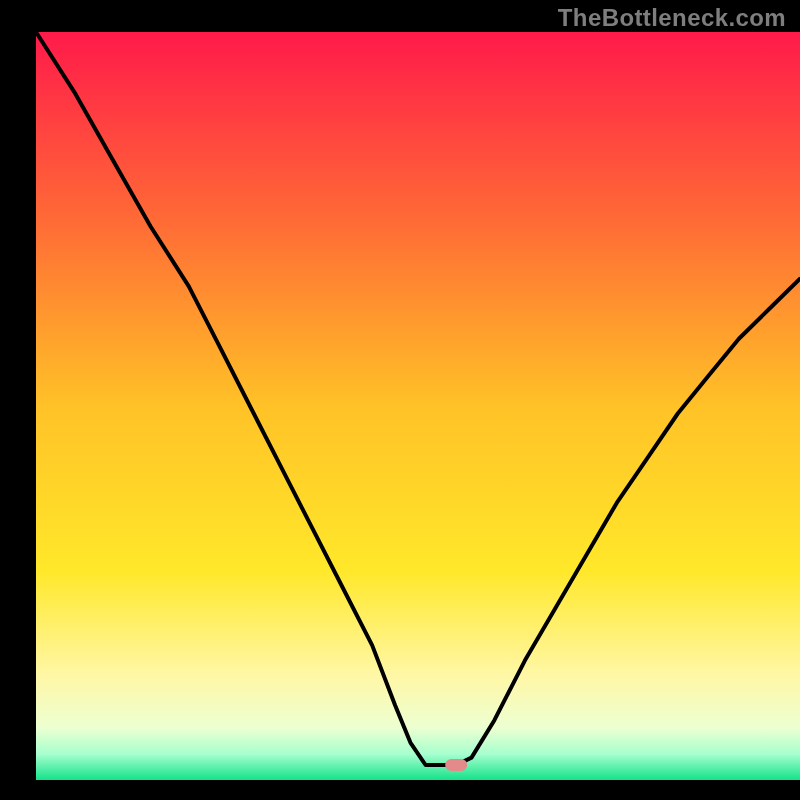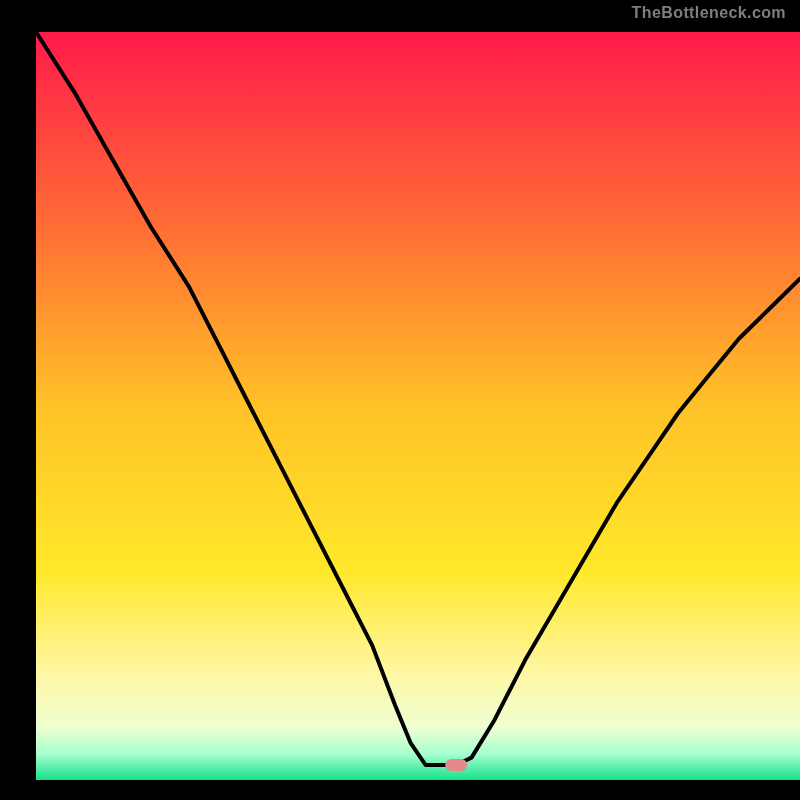--- a/index.html
+++ b/index.html
@@ -16,21 +16,21 @@
     height: 800px;
   }
   svg {
     display: block;
   }
   .watermark {
     position: absolute;
     top: 4px;
     right: 14px;
     font-family: Arial, Helvetica, sans-serif;
-    font-size: 16px;
+    font-size: 24px;
     font-weight: 600;
     color: #7e7e7e;
     letter-spacing: 0.4px;
   }
 </style>
 </head>
 <body>
 
 <div class="chart-wrap">
   <svg width="800" height="800" viewBox="0 0 800 800">

